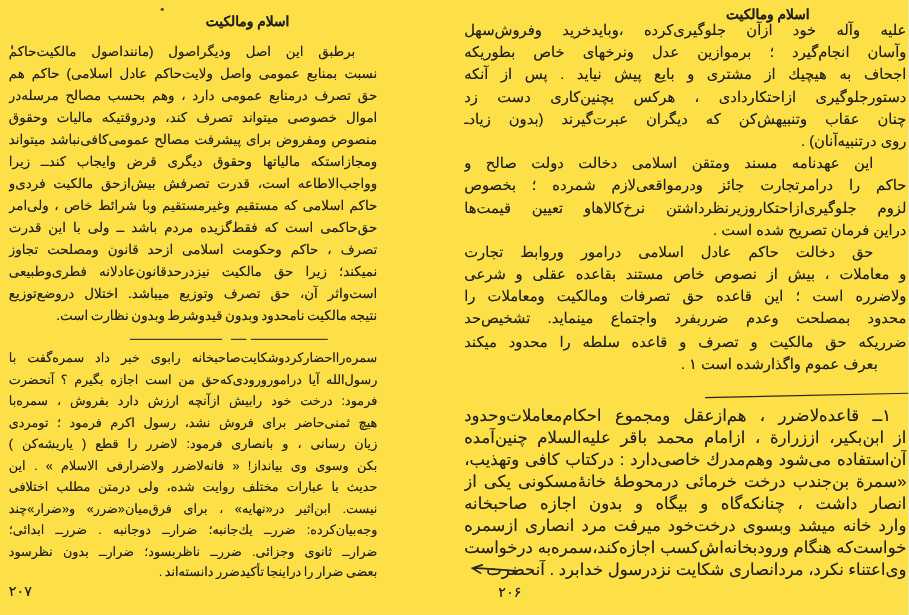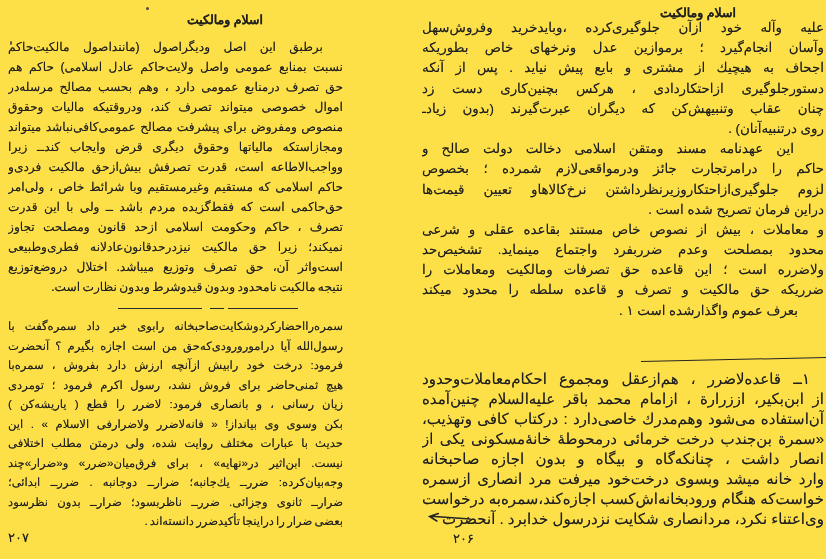--- a/index.html
+++ b/index.html
@@ -116,23 +116,24 @@
         <div class="ln">علیه وآله خود ازآن جلوگیری‌کرده ،وبایدخرید وفروش‌سهل</div>
         <div class="ln">وآسان انجام‌گیرد ؛ برموازین عدل ونرخهای خاص بطوریکه</div>
         <div class="ln">اجحاف به هیچیك از مشتری و بایع پیش نیاید . پس از آنکه</div>
         <div class="ln">دستورجلوگیری ازاحتکاردادی ، هرکس بچنین‌کاری دست زد</div>
         <div class="ln">چنان عقاب وتنبیهش‌کن که دیگران عبرت‌گیرند (بدون زیادـ</div>
         <div class="ln end">روی درتنبیه‌آنان) .</div>
         <div class="ln ind2">این عهدنامه مسند ومتقن اسلامی دخالت دولت صالح و</div>
         <div class="ln">حاکم را درامرتجارت جائز ودرمواقعی‌لازم شمرده ؛ بخصوص</div>
         <div class="ln">لزوم جلوگیری‌ازاحتکاروزیرنظرداشتن نرخ‌کالاهاو تعیین قیمت‌ها</div>
         <div class="ln end">دراین فرمان تصریح شده است .</div>
+        <div class="ln ind2">حق دخالت حاکم عادل اسلامی درامور وروابط تجارت</div>
         <div class="ln">و معاملات ، بیش از نصوص خاص مستند بقاعده عقلی و شرعی</div>
+        <div class="ln">ولاضرره است ؛ این قاعده حق تصرفات ومالکیت ومعاملات را</div>
         <div class="ln">محدود بمصلحت وعدم ضرربفرد واجتماع مینماید. تشخیص‌حد</div>
-        <div class="ln">ولاضرره است ؛ این قاعده حق تصرفات ومالکیت ومعاملات را</div>
         <div class="ln">ضرریکه حق مالکیت و تصرف و قاعده سلطه را محدود میکند</div>
         <div class="ln end ind3">بعرف عموم واگذارشده است ۱ .</div>
       </div>
     <div class="fsep2"></div>
     <div class="lines" id="right-foot">
         <div class="ln ind1">۱ــ قاعده‌لاضرر ، هم‌ازعقل ومجموع احکام‌معاملات‌وحدود</div>
         <div class="ln">از ابن‌بکیر، اززرارة ، ازامام محمد باقر علیه‌السلام چنین‌آمده</div>
         <div class="ln">آن‌استفاده می‌شود وهم‌مدرك خاصی‌دارد : درکتاب کافی وتهذیب،</div>
         <div class="ln">«سمرة بن‌جندب درخت خرمائی درمحوطهٔ خانهٔ‌مسکونی یکی از</div>
         <div class="ln">انصار داشت ، چنانکه‌گاه و بیگاه و بدون اجازه صاحبخانه</div>

